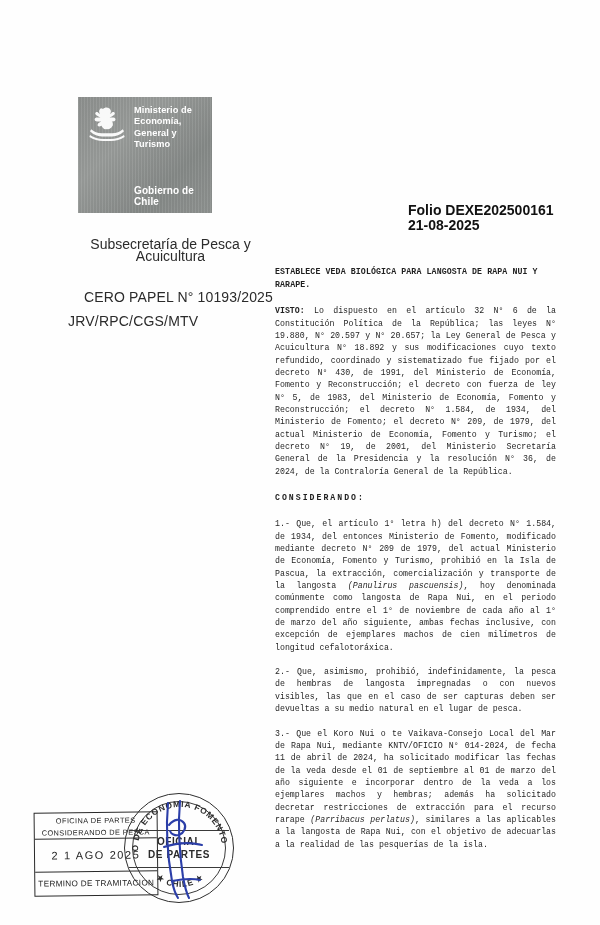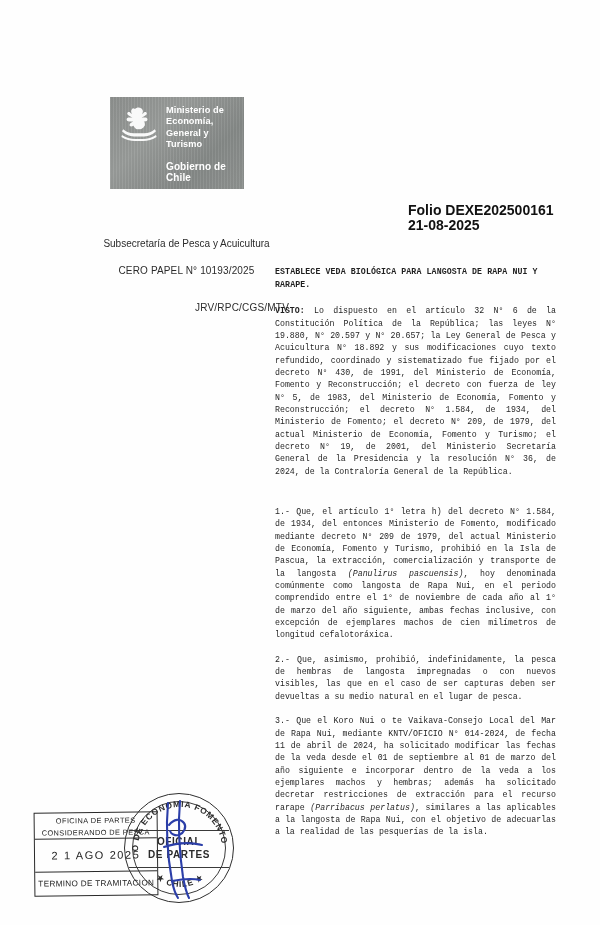--- a/index.html
+++ b/index.html
@@ -22,30 +22,29 @@
     inset: 0;
     background: #fefefe;
   }
 
   
   .logo-block {
     position: absolute;
     left: 78px;
     top: 97px;
     width: 134px;
-    height: 92px;
+    height: 116px;
     background:
       repeating-linear-gradient(90deg,
         rgba(255,255,255,0.05) 0px,
         rgba(255,255,255,0.05) 1px,
         rgba(0,0,0,0.04) 1px,
         rgba(0,0,0,0.04) 3px),
       linear-gradient(135deg, #8e918f 0%, #9a9d9b 35%, #868a88 70%, #8f9391 100%);
     overflow: hidden;
-    margin-left: 32px;
   }
   .logo-inner {
     position: relative;
     width: 100%;
     height: 100%;
   }
   .coat {
     position: absolute;
     left: 8px;
     top: 10px;
@@ -82,36 +81,36 @@
     font-size: 14px;
     line-height: 14.5px;
     font-weight: bold;
     color: #111;
     white-space: nowrap;
   }
 
   
   .left-meta {
     position: absolute;
-    left: 84px;
+    left: 68px;
     top: 238px;
     width: 205px;
-    font-size: 10px;
+    font-size: 14px;
     line-height: 12.4px;
     color: #2b2b2b;
   }
   .left-meta .center { text-align: center; }
   .left-meta .cero {
-    margin-top: 15px;
-    text-align: center;
+    margin-top: 28px;
+    text-align: right;
     letter-spacing: 0.15px;
   }
   .left-meta .ref {
-    margin-top: 24px;
-    text-align: right;
+    margin-top: 12px;
+    text-align: left;
     letter-spacing: 0.2px;
   }
 
   
   .col {
     position: absolute;
     left: 275px;
     top: 266px;
     width: 281px;
     font-size: 8.25px;
@@ -286,20 +285,21 @@
   <div class="col">
 
     <p class="subject">ESTABLECE VEDA BIOLÓGICA PARA LANGOSTA DE RAPA NUI Y RARAPE.</p>
 
     <div class="gap-lg"></div>
 
     <p><b>VISTO:</b><span> Lo dispuesto en el artículo 32 N° 6 de la Constitución Política de la República; las leyes N° 19.880, N° 20.597 y N° 20.657; la Ley General de Pesca y Acuicultura N° 18.892 y sus modificaciones cuyo texto refundido, coordinado y sistematizado fue fijado por el decreto N° 430, de 1991, del Ministerio de Economía, Fomento y Reconstrucción; el decreto con fuerza de ley N° 5, de 1983, del Ministerio de Economía, Fomento y Reconstrucción; el decreto N° 1.584, de 1934, del Ministerio de Fomento; el decreto N° 209, de 1979, del actual Ministerio de Economía, Fomento y Turismo; el decreto N° 19, de 2001, del Ministerio Secretaría General de la Presidencia y la resolución N° 36, de 2024, de la Contraloría General de la República.</span></p>
 
     <div class="gap-lg"></div>
 
+    <p class="considerando">CONSIDERANDO:</p>
 
     <div class="gap-lg"></div>
 
     <p><span>1.-</span><span> Que, el artículo 1° letra h) del decreto N° 1.584, de 1934, del entonces Ministerio de Fomento, modificado mediante decreto N° 209 de 1979, del actual Ministerio de Economía, Fomento y Turismo, prohibió en la Isla de Pascua, la extracción, comercialización y transporte de la langosta </span><i>(Panulirus pascuensis)</i><span>, hoy denominada comúnmente como langosta de Rapa Nui, en el periodo comprendido entre el 1° de noviembre de cada año al 1° de marzo del año siguiente, ambas fechas inclusive, con excepción de ejemplares machos de cien milímetros de longitud cefalotoráxica.</span></p>
 
     <div class="gap-md"></div>
 
     <p><span>2.-</span><span> Que, asimismo, prohibió, indefinidamente, la pesca de hembras de langosta impregnadas o con nuevos visibles, las que en el caso de ser capturas deben ser devueltas a su medio natural en el lugar de pesca.</span></p>
 
     <div class="gap-md"></div>

